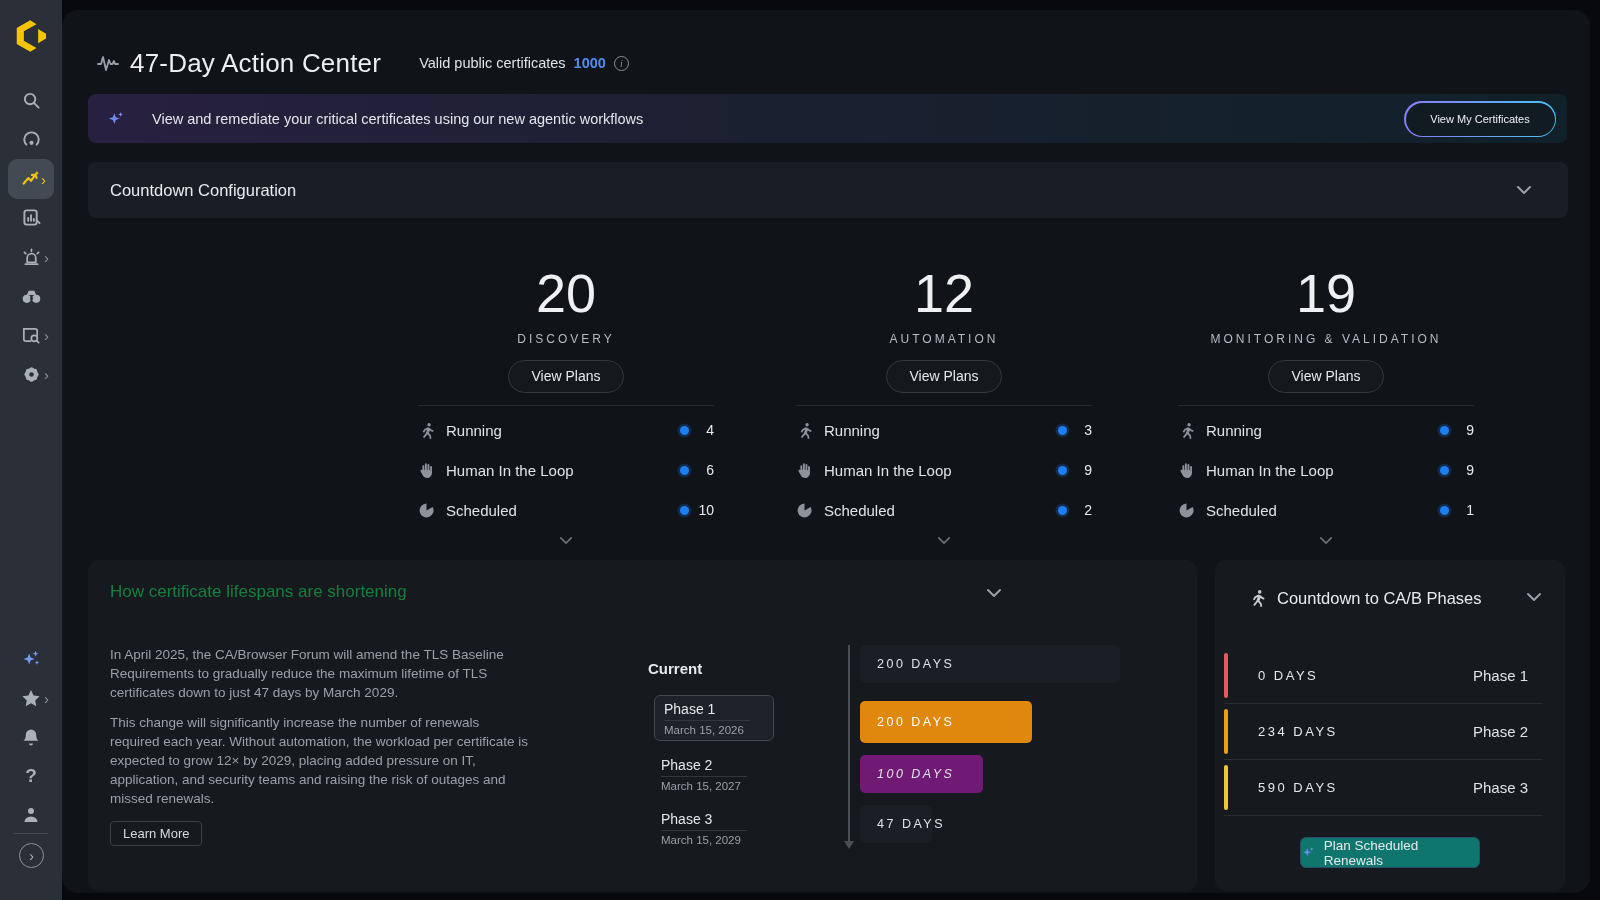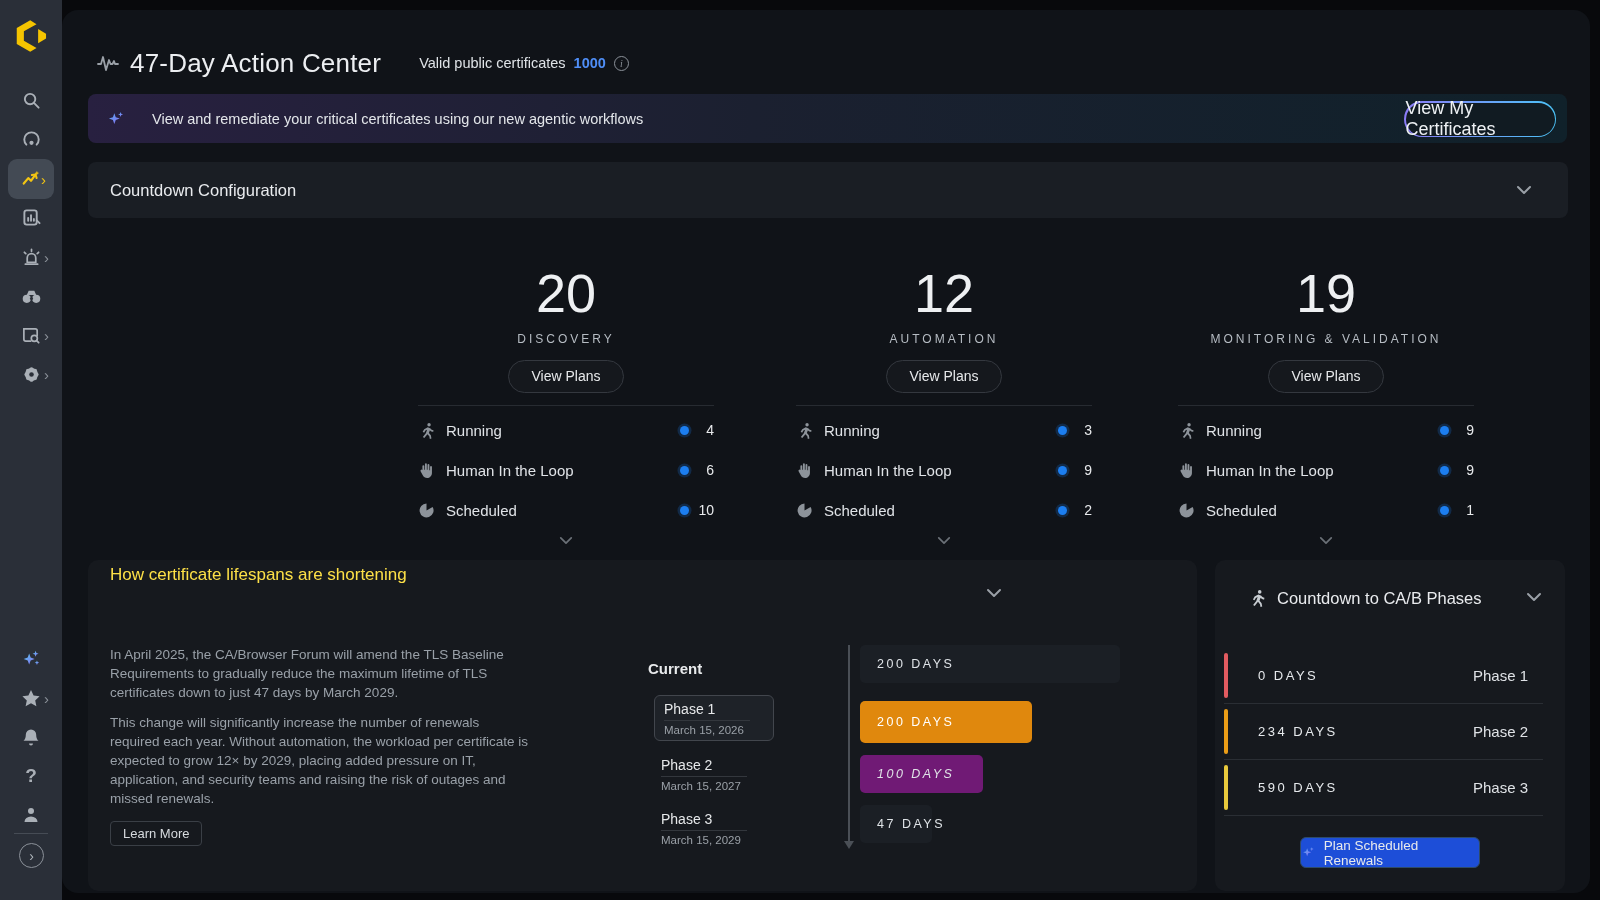--- a/index.html
+++ b/index.html
@@ -24,21 +24,21 @@
   .page-title { font-size:26px; font-weight:400; color:#eceef1; letter-spacing:.2px; margin-left:10px; }
   .subtitle { display:flex; align-items:center; margin-left:38px; font-size:14.5px; color:#dfe3e7; }
   .subtitle .val { color:#4f8ef7; font-weight:700; margin-left:8px; cursor:pointer; }
   .info-dot { margin-left:8px; width:15px; height:15px; border:1.3px solid #8b9199; border-radius:50%; color:#8b9199; font-size:10px; display:flex; align-items:center; justify-content:center; font-family:"Liberation Serif", serif; font-style:italic; cursor:pointer; }
 
   .banner { position:absolute; left:26px; top:84px; width:1479px; height:49px; border-radius:8px;
     background:linear-gradient(90deg,#282040 0%,#1b2030 45%,#10212a 100%); display:flex; align-items:center; }
   .banner-text { font-size:14.5px; color:#e3e6ea; margin-left:26px; }
   .banner-btn { position:absolute; right:11px; top:7px; width:152px; height:36px; border-radius:18px; padding:1.5px; cursor:pointer;
     background:linear-gradient(90deg,#8b7bf7,#4cc3f7); }
-  .banner-btn .inner { width:100%; height:100%; border-radius:17px; background:#111b22; display:flex; align-items:center; justify-content:center; font-size:18px; color:#eef1f4; }
+  .banner-btn .inner { width:100%; height:100%; border-radius:17px; background:#111b22; display:flex; align-items:center; justify-content:center; font-size:11px; color:#eef1f4; }
 
   .auto-header { position:absolute; left:26px; top:152px; width:1480px; height:56px; background:#1a1e24; border-radius:8px; display:flex; align-items:center; }
   .auto-header .t { margin-left:22px; font-size:16.5px; color:#e9ebee; }
   .hdr-chev { position:absolute; right:36px; top:50%; transform:translateY(-50%); cursor:pointer; }
 
   .intro { position:absolute; left:48px; top:248px; width:195px; }
   .intro .scanned { font-size:15px; color:#9ba1a8; }
   .intro .desc { margin-top:26px; font-size:15px; line-height:22px; color:#848b93; }
 
   .stat-col { position:absolute; top:252px; width:296px; text-align:center; }
@@ -49,21 +49,21 @@
   .stat-rows { margin-top:4px; text-align:left; }
   .stat-row { display:flex; align-items:center; height:40px; }
   .stat-row .lbl { margin-left:11px; font-size:15px; color:#e0e3e7; }
   .stat-right { margin-left:auto; display:flex; align-items:center; }
   .dot { width:9px; height:9px; border-radius:50%; background:#1c7ef0; box-shadow:0 0 0 2.5px rgba(28,126,240,.22); }
   .cnt { margin-left:9px; font-size:14px; color:#e8eaec; min-width:16px; text-align:right; }
   .col-expand { margin-top:6px; cursor:pointer; }
 
   
   .life-card { position:absolute; left:26px; top:550px; width:1109px; height:331px; background:#16191e; border-radius:10px; }
-  .card-title { position:absolute; left:22px; top:5px; font-size:17px; color:#fde047; }
+  .card-title { position:absolute; left:22px; top:22px; font-size:17px; color:#15803d; }
   .life-chev { position:absolute; left:898px; top:28px; cursor:pointer; }
   .life-text { position:absolute; left:22px; top:85px; width:418px; font-size:13.5px; line-height:19px; color:#99a0a8; }
   .life-text p + p { margin-top:11px; }
   .learn-more { display:inline-block; margin-top:13px; border:1px solid #3a3f46; border-radius:4px; padding:4px 12px; font-size:13px; color:#d6dade; cursor:pointer; background:transparent; }
 
   .phases { position:absolute; left:553px; top:85px; width:150px; }
   .cur-label { position:absolute; left:7px; top:15px; font-size:15px; font-weight:700; color:#e8eaec; }
   .phase-box { position:absolute; left:13px; top:50px; width:120px; height:46px; background:#1e2228; border:1px solid #42464d; border-radius:6px; padding:5px 0 0 9px; cursor:pointer; }
   .phase-name { font-size:14px; color:#e6e8ea; }
   .phase-line { margin-top:3px; width:86px; height:1px; background:#33373d; }
@@ -80,21 +80,21 @@
   
   .count-card { position:absolute; left:1153px; top:550px; width:350px; height:331px; background:#16191e; border-radius:10px; }
   .count-header { position:absolute; left:0; top:0; width:100%; height:76px; display:flex; align-items:center; padding-left:33px; }
   .count-header .t { margin-left:11px; font-size:16.5px; color:#e9ebee; }
   .count-chev { position:absolute; right:23px; top:32px; cursor:pointer; }
   .cd-rows { position:absolute; left:9px; right:22px; top:88px; }
   .cd-row { position:relative; height:56px; border-bottom:1px solid #2a2e34; display:flex; align-items:center; }
   .cd-stripe { position:absolute; left:0; top:5px; bottom:5px; width:4px; border-radius:2px; }
   .cd-days { margin-left:34px; font-size:13px; letter-spacing:2.5px; color:#e6e9ec; }
   .cd-phase { margin-left:auto; margin-right:15px; font-size:15px; color:#dfe2e6; }
-  .plan-btn { position:absolute; left:85px; top:277px; width:180px; height:31px; border:1px solid #2e4b68; border-radius:6px; background:#1d4ed8; display:flex; align-items:center; justify-content:center; cursor:pointer; }
+  .plan-btn { position:absolute; left:85px; top:277px; width:180px; height:31px; border:1px solid #2e4b68; border-radius:6px; background:#0f766e; display:flex; align-items:center; justify-content:center; cursor:pointer; }
   .plan-btn span { margin-left:8px; font-size:13.5px; color:#e8eaec; }
 
   .mono-chev { stroke:#9aa0a7; stroke-width:2; fill:none; stroke-linecap:round; stroke-linejoin:round; }
 </style>
 </head>
 <body>
 
 <div class="page">
 
   <nav class="sidebar">

